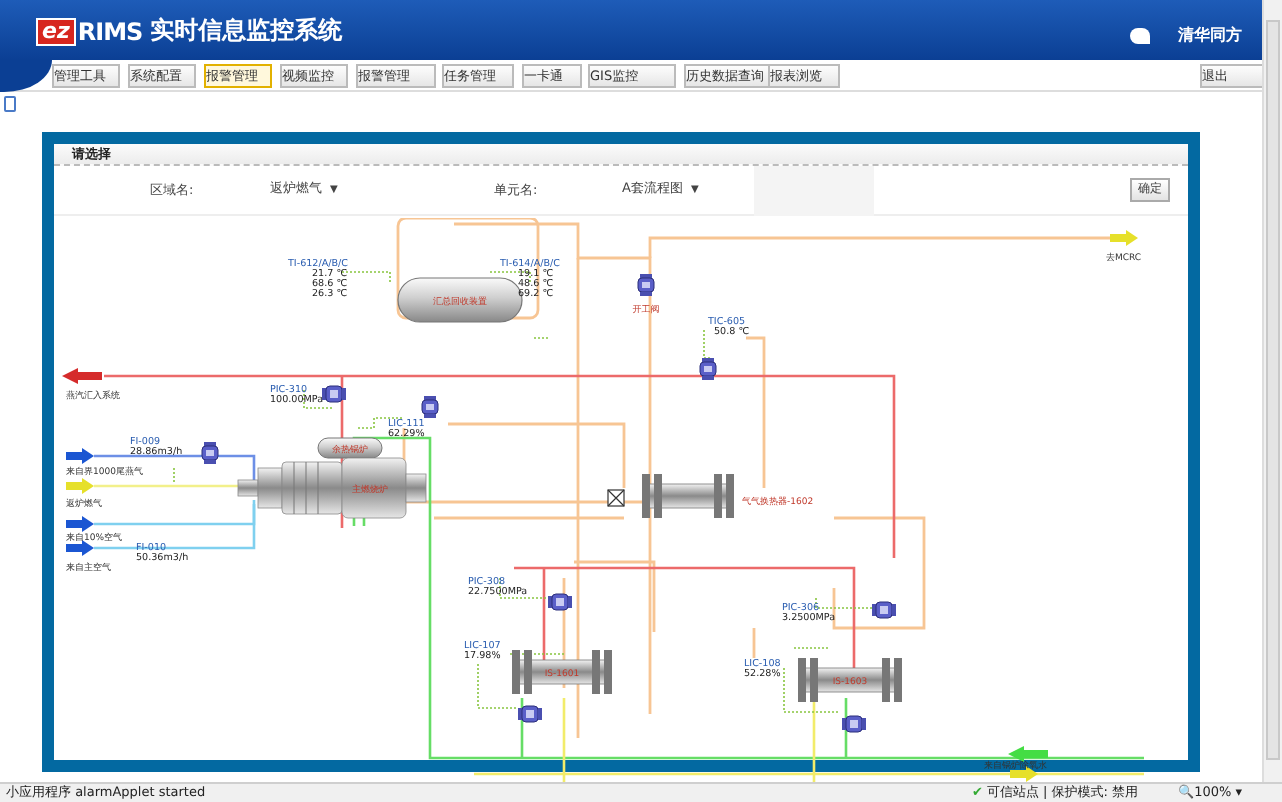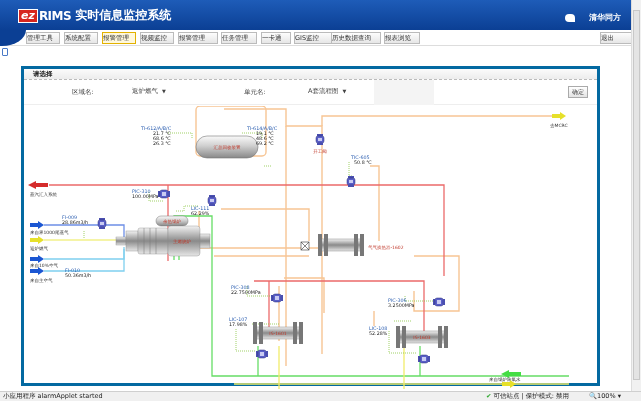--- a/index.html
+++ b/index.html
@@ -11,21 +11,21 @@
   #logo .title { color: #fff; font-weight: bold; font-size: 12px; margin-left: 4px; }
   #brand { position: absolute; right: 10px; top: 12px; color: #fff; font-size: 8px; font-weight: bold; display: flex; align-items: center; gap: 12px; }
   #brand .mark { width: 10px; height: 8px; border-radius: 6px 6px 0 6px; background: #fff; margin-right: 2px; }
   #navbar { position: absolute; left: 0; top: 30px; width: 631px; height: 16px; background: #fff; border-bottom: 1px solid #ddd; }
   #navbar .curve { position: absolute; left: 0; top: 0; width: 26px; height: 16px; background: #0b3f94; border-bottom-right-radius: 24px 16px; }
   .nav-btn { position: absolute; top: 2px; height: 12px; border: 1px solid #bbb; background: linear-gradient(#fdfdfd, #e6e6e6); font-size: 6.5px; line-height: 10px; text-align: left; color: #333; }
   .nav-btn.active { border-color: #e2b100; background: #fff8dc; }
   #scrollbar-v { position: absolute; right: 0; top: 0; width: 10px; height: 391px; background: #f1f1f1; border-left: 1px solid #ddd; }
   #scrollbar-v .thumb { position: absolute; left: 1px; top: 10px; width: 7px; height: 370px; background: #e4e4e4; border: 1px solid #c8c8c8; }
   #collapse-icon { position: absolute; left: 2px; top: 48px; width: 6px; height: 8px; border: 1px solid #4a7ac7; border-radius: 1px; }
-  #panel { position: absolute; left: 21px; top: 66px; width: 579px; height: 320px; border: 3px solid #0369a1; background: #fff; }
+  #panel { position: absolute; left: 21px; top: 66px; width: 579px; height: 320px; border: 6px solid #0369a1; background: #fff; }
   #panel-head { height: 11px; background: linear-gradient(#fbfbfb,#ececec); border-bottom: 1px dashed #bbb; font-weight: bold; font-size: 6.5px; padding-left: 9px; line-height: 11px; color: #222; }
   #filter-row { height: 25px; border-bottom: 1px solid #eee; position: relative; font-size: 6.5px; color: #444; }
   .frow-label { position: absolute; top: 8px; }
   .frow-select { position: absolute; top: 7px; font-size: 6.5px; }
   .frow-select .chev { font-size: 5px; margin-left: 4px; }
   .gray-cell { position: absolute; top: 0; left: 350px; width: 60px; height: 25px; background: #f4f4f4; }
   #confirm-btn { position: absolute; right: 9px; top: 6px; width: 20px; height: 12px; border: 1px solid #aaa; background: linear-gradient(#fff,#e3e3e3); font-size: 6px; line-height: 10px; text-align: center; }
   #diagram { position: absolute; left: 0; top: 37px; width: 579px; height: 283px; }
   #status { position: absolute; left: 0; top: 391px; width: 641px; height: 10px; background: #f0f0f0; border-top: 1px solid #cfcfcf; font-size: 6.5px; line-height: 9px; color: #222; }
   #status .left { position: absolute; left: 3px; }
@@ -54,21 +54,21 @@
 <div id="navbar">
   <div class="curve"></div>
   <div class="nav-btn" style="left:26px;width:34px">管理工具</div>
   <div class="nav-btn" style="left:64px;width:34px">系统配置</div>
   <div class="nav-btn active" style="left:102px;width:34px">报警管理</div>
   <div class="nav-btn" style="left:140px;width:34px">视频监控</div>
   <div class="nav-btn" style="left:178px;width:40px">报警管理</div>
   <div class="nav-btn" style="left:221px;width:36px">任务管理</div>
   <div class="nav-btn" style="left:261px;width:30px">一卡通</div>
   <div class="nav-btn" style="left:294px;width:44px">GIS监控</div>
-  <div class="nav-btn" style="left:331px;width:50px">历史数据查询</div>
+  <div class="nav-btn" style="left:342px;width:50px">历史数据查询</div>
   <div class="nav-btn" style="left:384px;width:36px">报表浏览</div>
   <div class="nav-btn" style="left:600px;width:34px">退出</div>
 </div>
 
 <div id="collapse-icon"></div>
 
 <div id="scrollbar-v">
     <div class="thumb"></div>
   </div>
 

